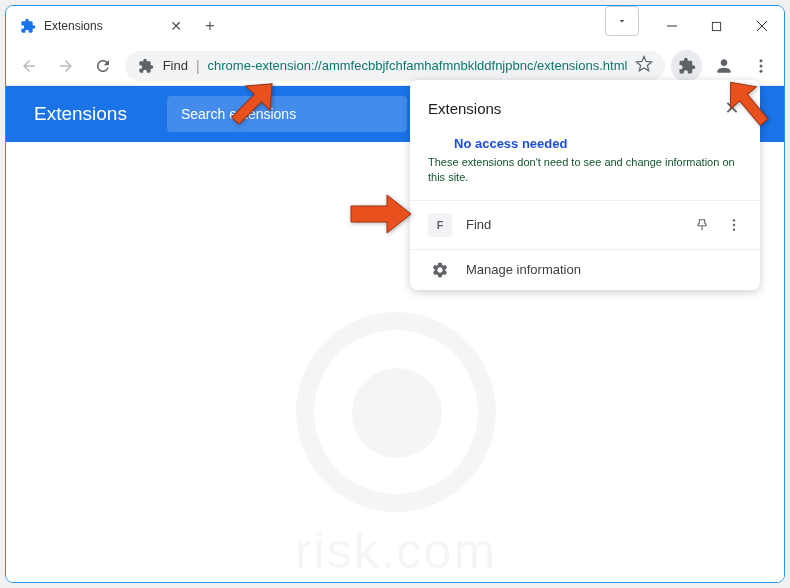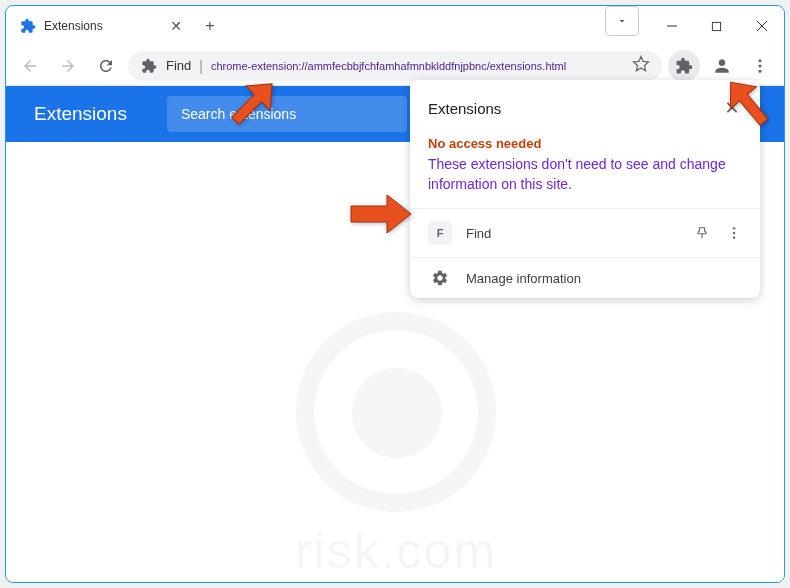--- a/index.html
+++ b/index.html
@@ -20,38 +20,38 @@
 .chevron-btn { width: 34px; height: 30px; display: flex; align-items: center; justify-content: center; border: 1px solid #ccc; border-radius: 4px; margin-right: 10px; color: #555; }
 
 
 .toolbar { height: 40px; background: #fff; display: flex; align-items: center; padding: 0 8px; gap: 6px; border-bottom: 1px solid #e8e8e8; }
 .toolbtn { width: 32px; height: 32px; border-radius: 50%; display: flex; align-items: center; justify-content: center; cursor: pointer; color: #5f6368; }
 .toolbtn.disabled { color: #bbb; cursor: default; }
 .omnibox { flex: 1; height: 30px; border-radius: 15px; background: #f1f3f4; display: flex; align-items: center; padding: 0 12px; gap: 8px; color: #5f6368; font-size: 14px; }
 .omni-icon { width: 18px; height: 18px; display: flex; align-items: center; justify-content: center; }
 .omni-ext { color: #333; font-size: 13px; }
 .omni-sep { color: #999; }
-.omni-url { color: #4c1d95; font-size: 11px; flex: 1; white-space: nowrap; overflow: hidden; }
+.omni-url { color: #0f766e; font-size: 13px; flex: 1; white-space: nowrap; overflow: hidden; }
 .star { color: #5f6368; cursor: pointer; }
 .ext-btn { background: #e8eaed; }
 
 
 .content { position: absolute; top: 80px; left: 0; right: 0; bottom: 0; background: #fff; }
 .blue-header { height: 56px; background: #1a73e8; display: flex; align-items: center; padding: 0 28px; gap: 40px; color: #fff; }
 .blue-label { font-size: 19px; font-weight: 400; }
 .searchbox { flex: 0 0 240px; height: 36px; background: rgba(255,255,255,0.18); border-radius: 4px; display: flex; align-items: center; padding: 0 14px; color: #fff; font-size: 14px; }
 
 
 .popup { position: absolute; top: 80px; left: 410px; width: 350px; background: #fff; border-radius: 8px; box-shadow: 0 2px 10px rgba(0,0,0,0.2); z-index: 10; }
 .popup-header { display: flex; align-items: center; justify-content: space-between; padding: 14px 14px 4px 18px; }
 .popup-title { font-size: 15px; color: #202124; }
 .popup-close { width: 28px; height: 28px; display: flex; align-items: center; justify-content: center; color: #5f6368; font-size: 18px; cursor: pointer; border-radius: 50%; }
 .popup-section { padding: 10px 18px 14px 18px; }
-.popup-bold { font-size: 13px; font-weight: 600; color: #c2410c; margin-bottom: 4px; }
-.popup-desc { font-size: 14px; color: #6d28d9; line-height: 1.4; }
+.popup-bold { font-size: 13px; font-weight: 600; color: #1d4ed8; margin-bottom: 4px; margin-left: 26px; }
+.popup-desc { font-size: 11px; color: #14532d; line-height: 1.4; }
 .popup-row { display: flex; align-items: center; padding: 8px 10px 8px 18px; border-top: 1px solid #eee; }
 .popup-row-icon { width: 24px; height: 24px; display: flex; align-items: center; justify-content: center; color: #5f6368; margin-right: 14px; }
 .popup-row-letter { width: 24px; height: 24px; border-radius: 4px; background: #f1f3f4; display: flex; align-items: center; justify-content: center; font-size: 11px; color: #5f6368; margin-right: 14px; font-weight: 600; }
 .popup-row-label { flex: 1; font-size: 13px; color: #3c4043; }
 .popup-row-btn { width: 32px; height: 32px; display: flex; align-items: center; justify-content: center; color: #5f6368; cursor: pointer; border-radius: 50%; }
 
 
 .arrow { position: absolute; z-index: 20; }
 .arrow svg { filter: drop-shadow(1px 1px 2px rgba(0,0,0,0.3)); }
 

